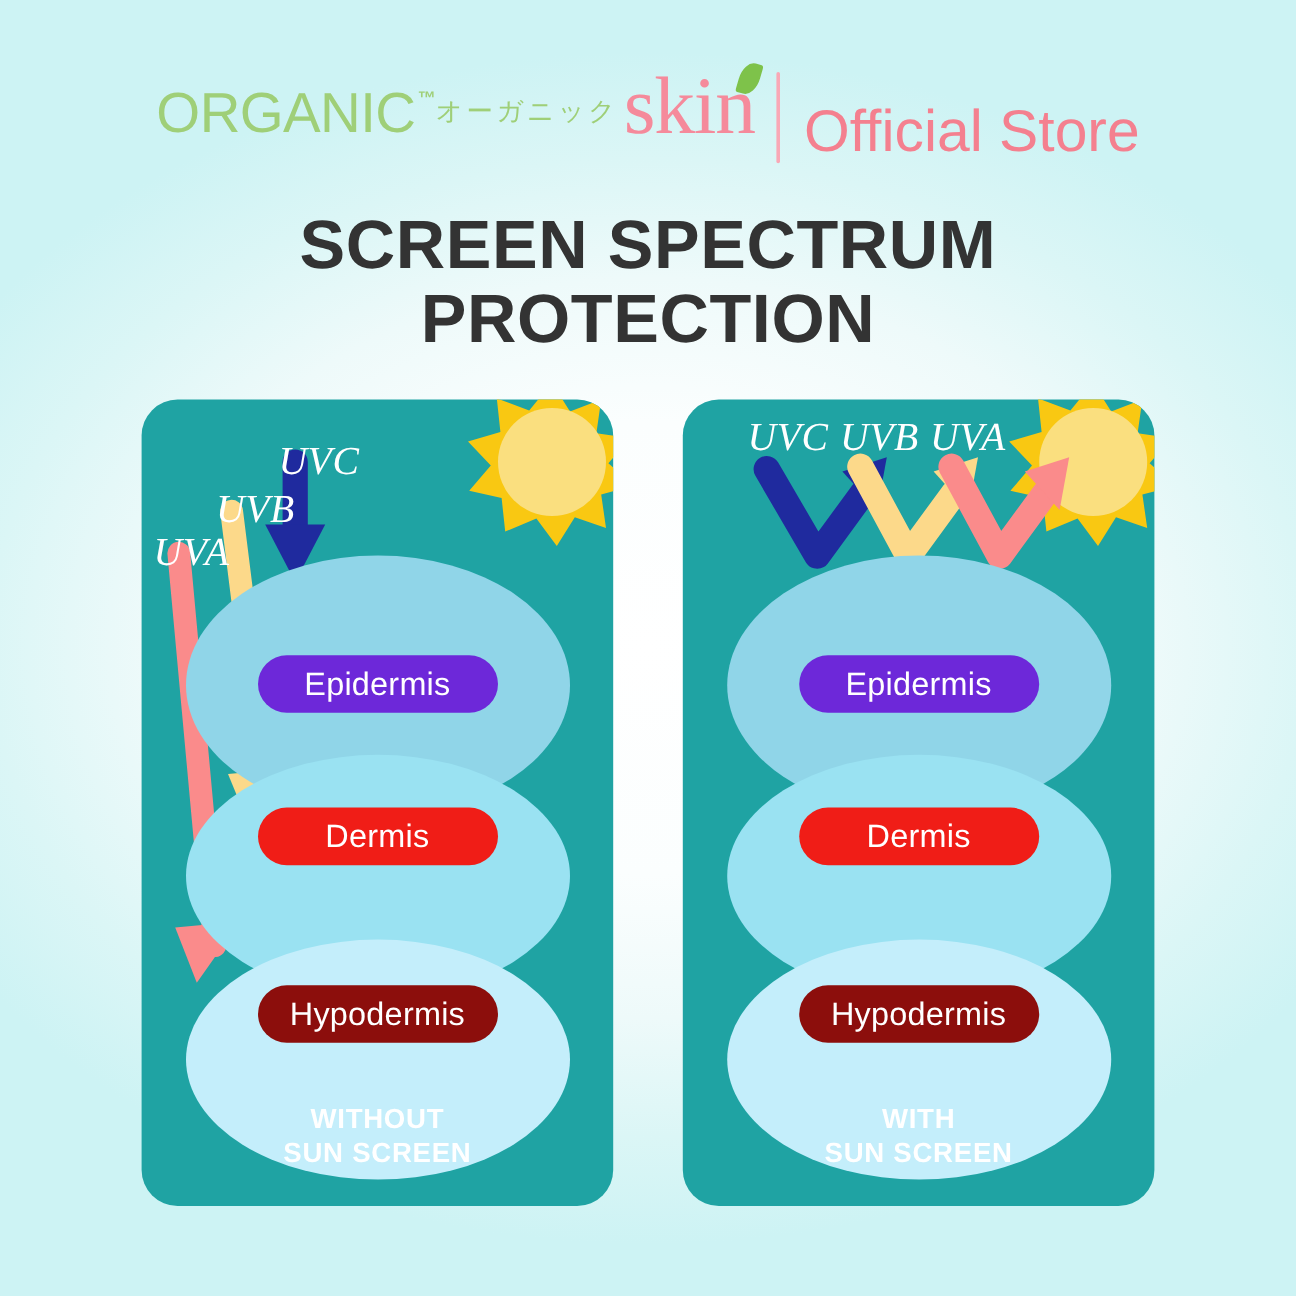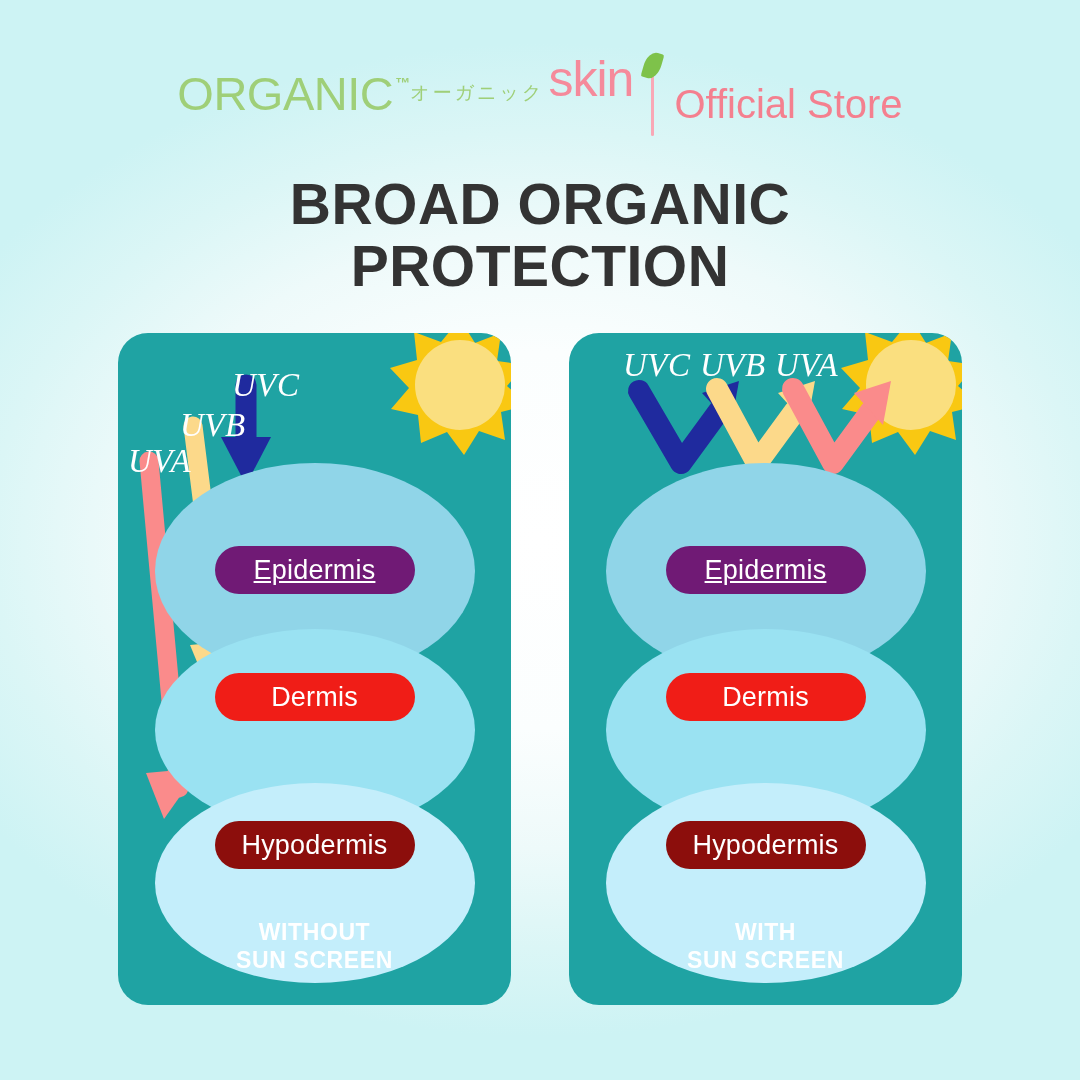--- a/index.html
+++ b/index.html
@@ -28,42 +28,42 @@
     font-family:"Liberation Sans", sans-serif;
     font-size:47px;font-weight:400;letter-spacing:-0.5px;
     color:#9fcf78;line-height:0.95;
   }
   .logo-tm{
     font-family:"Liberation Sans", sans-serif;
     font-size:15px;color:#9fcf78;margin-left:2px;margin-top:2px;font-weight:700;
   }
   .logo-kana{
     font-family:"DejaVu Sans", sans-serif;
-    font-size:19px;color:#9fcf78;letter-spacing:3px;
+    font-size:22px;color:#9fcf78;letter-spacing:3px;
     margin-top:-2px;
   }
   .logo-skin-wrap{position:relative;margin-left:4px;margin-top:-4px;}
   .logo-skin{
-    font-family:Liberation Sans, sans-serif;
-    font-size:50px;font-weight:300;color:#f58a9b;
+    font-family:Liberation Serif, serif;
+    font-size:68px;font-weight:300;color:#f58a9b;
     letter-spacing:-1px;line-height:1;
   }
   .leaf{
     position:absolute;left:96px;top:-2px;
     width:17px;height:27px;background:#7ec24a;
     border-radius:60% 10% 60% 10%;
     transform:rotate(16deg);
   }
   .logo-divider{
     width:3px;height:76px;background:#f9a8b6;
     margin:2px 20px 0 18px;border-radius:2px;
   }
   .logo-store{
     font-family:"Liberation Sans", sans-serif;
-    font-size:40px;font-weight:400;color:#f4808f;
+    font-size:49px;font-weight:400;color:#f4808f;
     margin-top:24px;letter-spacing:0px;
   }
 
   
   #title{
     position:absolute;left:0;top:174px;width:1080px;
     text-align:center;color:#333333;
     font-family:"Liberation Sans", sans-serif;
     font-weight:700;font-size:57px;line-height:1.08;
     letter-spacing:0.5px;
@@ -90,21 +90,21 @@
 
   
   .pill{
     position:absolute;left:50%;transform:translateX(-50%);
     height:48px;width:200px;border-radius:24px;
     display:flex;align-items:center;justify-content:center;
     color:#ffffff;font-family:"Liberation Sans", sans-serif;
     font-size:27px;font-weight:400;letter-spacing:0.2px;
     white-space:nowrap;
   }
-  .pill-epi{top:213px;background:#701a75;text-decoration:underline;}
+  .pill-epi{top:213px;background:#6d28d9;}
   .pill-der{top:340px;background:#f01d17;}
   .pill-hyp{top:488px;background:#8c0e0c;}
 
   
   .caption{
     position:absolute;left:0;bottom:30px;width:100%;
     text-align:center;color:#ffffff;
     font-family:"Liberation Sans", sans-serif;
     font-weight:700;font-size:23px;line-height:1.25;
     letter-spacing:0.6px;
@@ -148,21 +148,21 @@
       <span class="logo-skin">skin</span>
       <span class="leaf"></span>
     </div>
 
     <div class="logo-divider"></div>
 
     <span class="logo-store">Official Store</span>
   </div>
 
   <div id="title">
-    <span>BROAD ORGANIC</span>
+    <span>SCREEN SPECTRUM</span>
     <span class="l2">PROTECTION</span>
   </div>
 
   <div class="panel" id="panel-left">
 
     <div class="sun">
       <svg width="150" height="150" viewBox="0 0 150 150">
         <path d="M75 6 L90 30 L116 20 L112 48 L140 52 L122 73 L143 92 L116 99 L120 127 L94 118 L79 142 L62 119 L36 130 L33 102 L6 96 L24 75 L5 55 L32 47 L29 19 L56 29 Z" fill="#f9c812"></path>
         <circle cx="75" cy="72" r="45" fill="#fadf7f"></circle>
       </svg>

